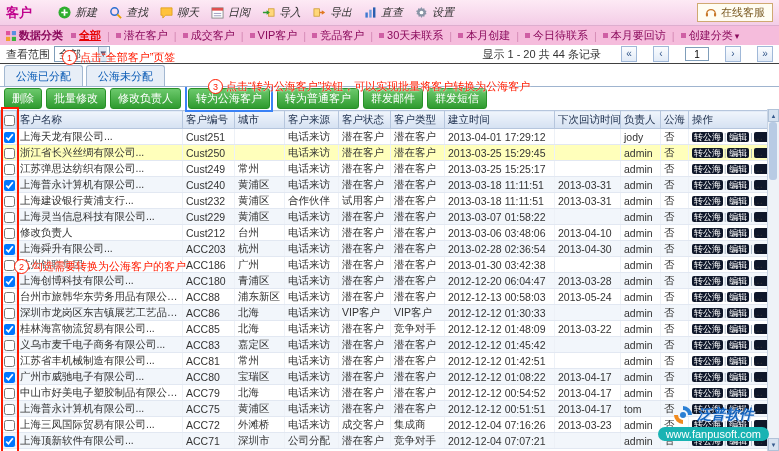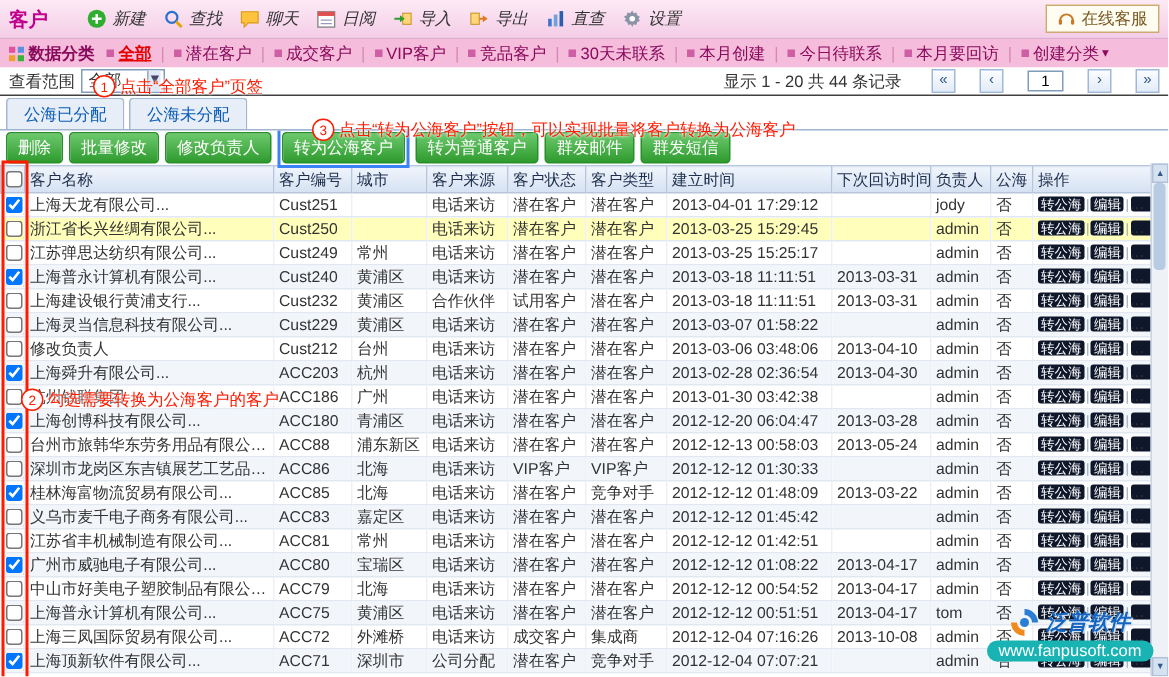--- a/index.html
+++ b/index.html
@@ -615,21 +615,21 @@
 
         <tr>
           <td class="c-check"><input type="checkbox" style=""></td>
           <td>上海三凤国际贸易有限公司...</td>
           <td>ACC72</td>
           <td>外滩桥</td>
           <td>电话来访</td>
           <td>成交客户</td>
           <td>集成商</td>
           <td>2012-12-04 07:16:26</td>
-          <td>2013-10-08</td>
+          <td>2013-03-23</td>
           <td>admin</td>
           <td>否</td>
           <td>
             <span class="op">转公海</span><i class="op-sep">|</i><span class="op">编辑</span><i class="op-sep">|</i><span class="op">删除</span>
           </td>
         </tr>
 
         <tr>
           <td class="c-check"><input type="checkbox" checked="" style=""></td>
           <td>上海顶新软件有限公司...</td>

